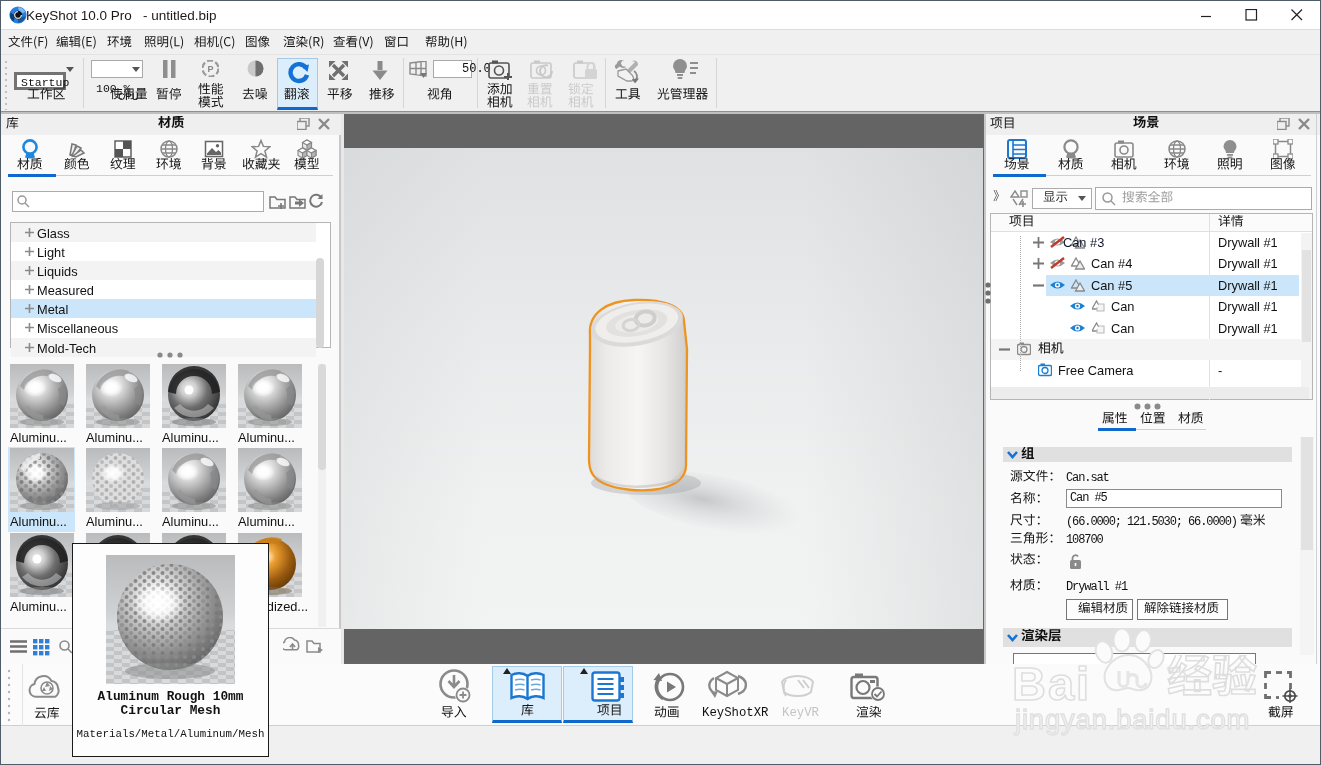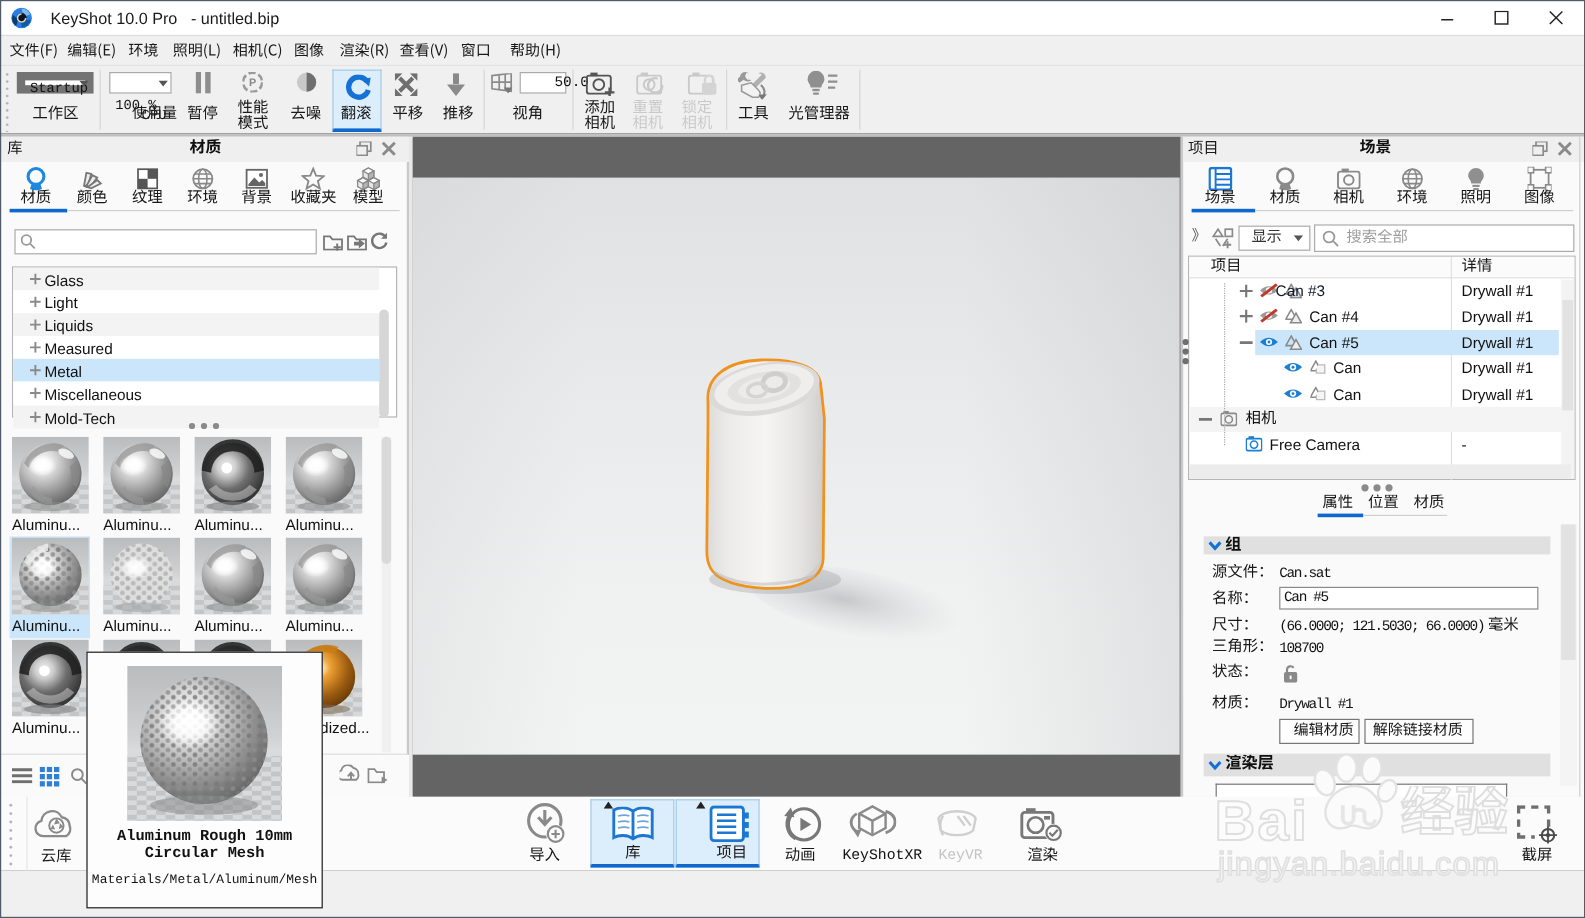--- a/index.html
+++ b/index.html
@@ -9,21 +9,21 @@
 </style></head><body>
 <div class="abs" style="left:0px;top:0px;width:1321px;height:30px;background:#fff;border-bottom:1px solid #ddd"></div>
 <svg class="abs" style="left:9px;top:6px;" width="18" height="18" viewBox="0 0 18 18">
 <circle cx="9" cy="9" r="8.6" fill="#2a7de1"></circle>
 <path d="M9 1.2 A7.8 7.8 0 0 1 16.2 6 L10.5 8 Z" fill="#7db9ef"></path>
 <path d="M16.6 10.5 A7.8 7.8 0 0 1 9 16.8 L8.7 11.2 Z" fill="#135a9e"></path>
 <path d="M4.5 15.5 A7.8 7.8 0 0 1 1.6 6.5 L6.3 9.8 Z" fill="#0c3e70"></path>
 <circle cx="9" cy="9" r="4.2" fill="#11131a"></circle>
 <path d="M9 5.6 A3.4 3.4 0 1 0 12.4 9" fill="none" stroke="#cfd6de" stroke-width="1.3"></path>
   </svg>
-<div class="abs" style="left:42px;top:8px;font:400 13.5px/16.2px 'Liberation Sans',sans-serif;color:#1a1a1a;white-space:nowrap;">KeyShot 10.0 Pro&nbsp;&nbsp; - untitled.bip</div>
+<div class="abs" style="left:26px;top:8px;font:400 13.5px/16.2px 'Liberation Sans',sans-serif;color:#1a1a1a;white-space:nowrap;">KeyShot 10.0 Pro&nbsp;&nbsp; - untitled.bip</div>
 <svg class="abs" style="left:1196px;top:9px;" width="110" height="12" viewBox="0 0 110 12">
 <path d="M5 7.5 H15" stroke="#222" stroke-width="1.2"></path>
 <rect x="50" y="0.5" width="10.5" height="10.5" fill="none" stroke="#222" stroke-width="1.2"></rect>
 <path d="M95.5 0.5 L106 11 M106 0.5 L95.5 11" stroke="#222" stroke-width="1.2"></path>
   </svg>
 <div class="abs" style="left:0px;top:31px;width:1321px;height:24px;background:#f0f0f0;border-bottom:1px solid #e3e3e3"></div>
 <svg style="position:absolute;left:8px;top:36px;" width="40" height="14" viewBox="0 0 40 14">
     <g transform="translate(0,10.2) scale(0.0125)" fill="#1a1a1a">
       <use href="#g0"></use>
       <use href="#g1" x="1000"></use>
@@ -111,21 +111,21 @@
     <circle cx="3" cy="10" r="1.1" fill="#b5b5b5"></circle>
     <circle cx="3" cy="16" r="1.1" fill="#b5b5b5"></circle>
     <circle cx="3" cy="22" r="1.1" fill="#b5b5b5"></circle>
     <circle cx="3" cy="28" r="1.1" fill="#b5b5b5"></circle>
     <circle cx="3" cy="34" r="1.1" fill="#b5b5b5"></circle>
     <circle cx="3" cy="40" r="1.1" fill="#b5b5b5"></circle>
     <circle cx="3" cy="46" r="1.1" fill="#b5b5b5"></circle>
     <circle cx="3" cy="52" r="1.1" fill="#b5b5b5"></circle>
   </svg>
 <div class="abs" style="left:83px;top:58px;width:1px;height:50px;background:#d6d6d6"></div>
-<div class="abs" style="left:14px;top:60px;width:64px;height:18px;background:#fff;border:7px solid #737373">
+<div class="abs" style="left:14px;top:72px;width:52px;height:18px;background:#fff;border:3px solid #737373">
     <div class="abs" style="left:4px;top:1px;font:400 11.5px/13.799999999999999px 'Liberation Mono',monospace;color:#111;white-space:nowrap;">Startup</div>
   </div>
 <svg class="abs" style="left:66px;top:67px;" width="9" height="6" viewBox="0 0 9 6">
     <path d="M0 0 L8 0 L4 5 Z" fill="#555"></path>
   </svg>
 <svg style="position:absolute;left:27px;top:88px;" width="38" height="15" viewBox="0 0 38 15">
     <g transform="translate(0,10.5) scale(0.0128)" fill="#1a1a1a">
       <use href="#g29"></use>
       <use href="#g30" x="1000"></use>
       <use href="#g31" x="2000"></use>

